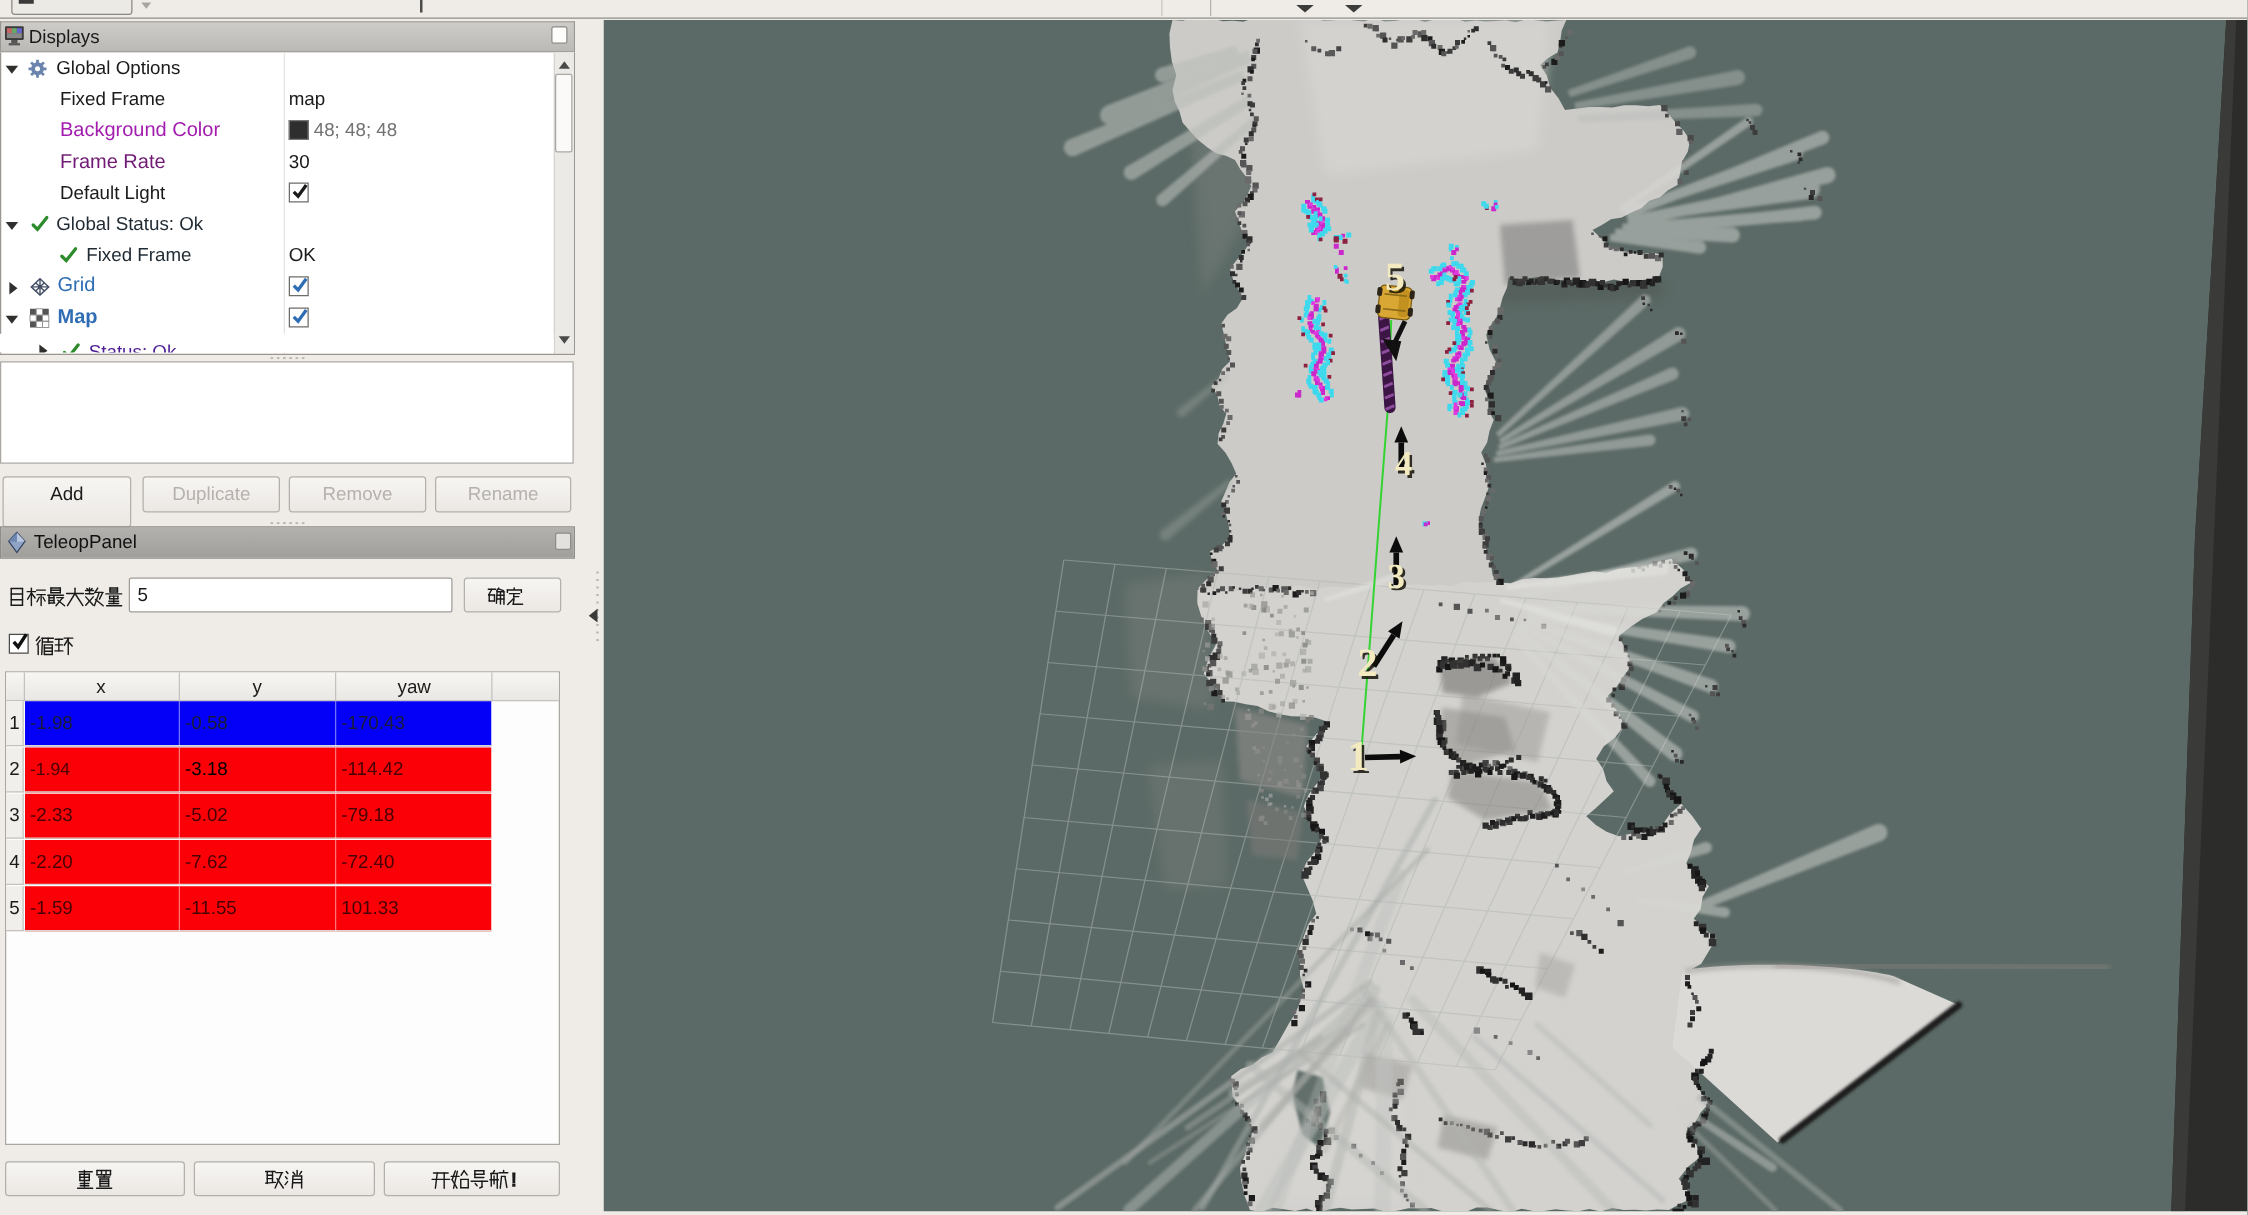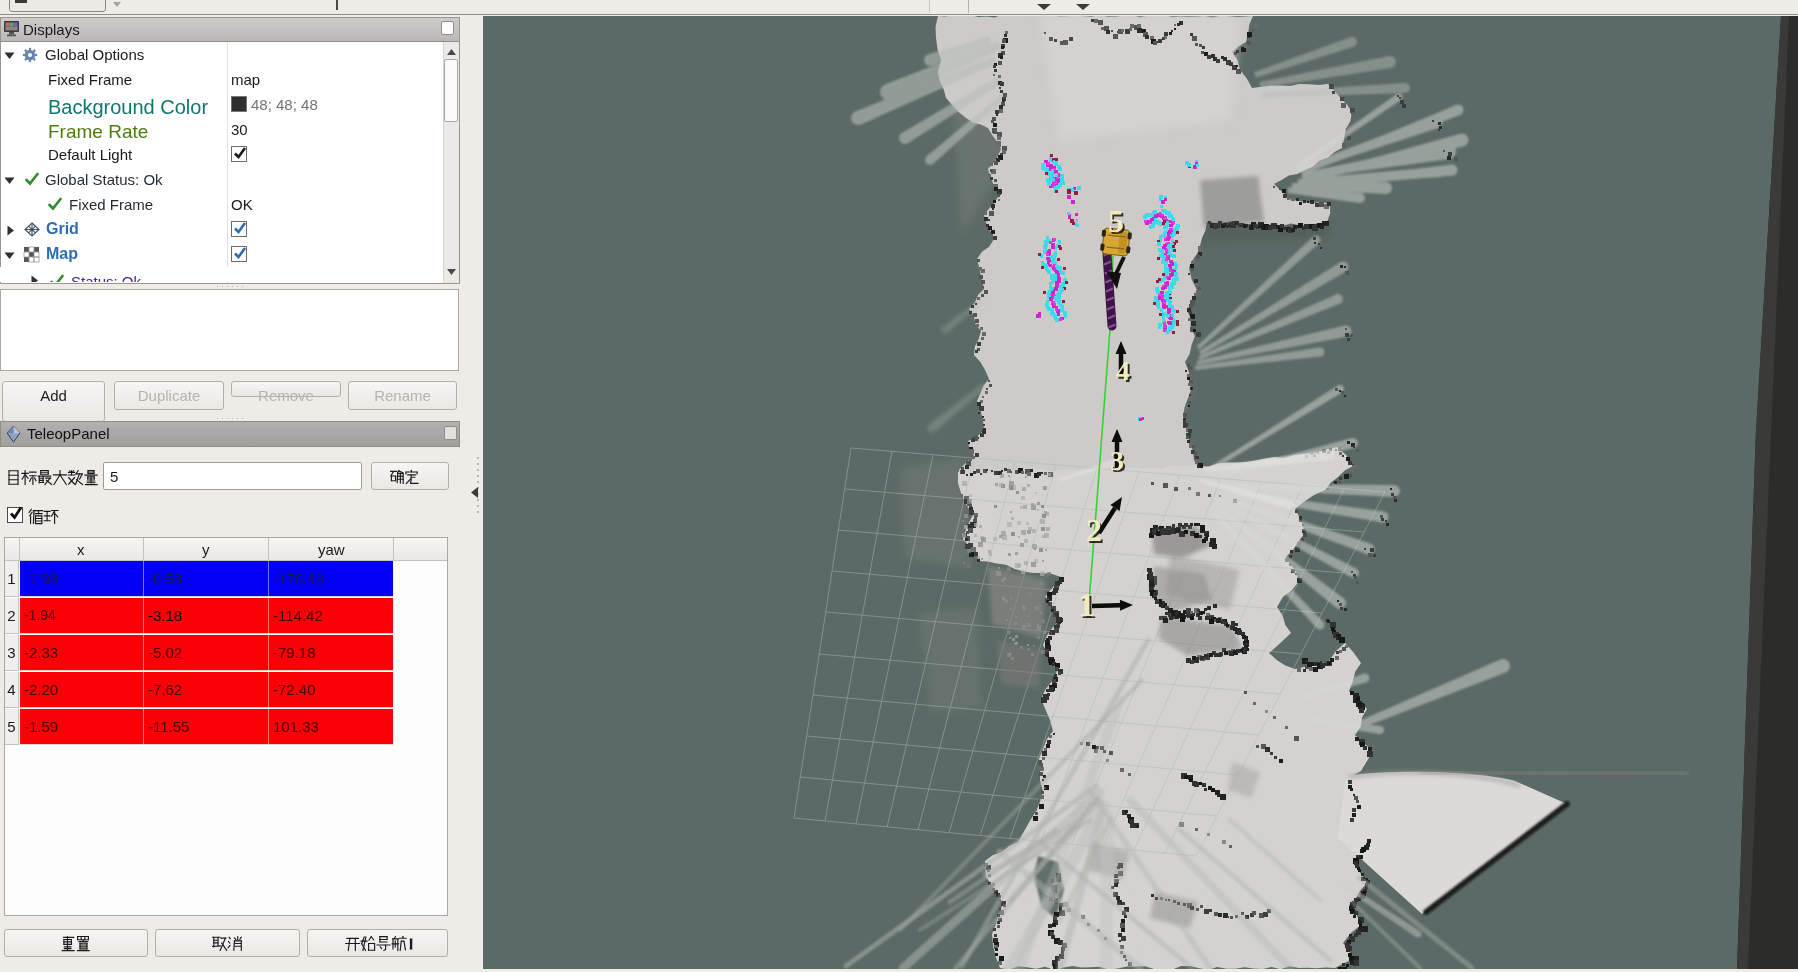--- a/index.html
+++ b/index.html
@@ -1898,24 +1898,24 @@
       <line x1="12.6" y1="8" x2="15.2" y2="8"></line>
 <line x1="2.9" y1="2.9" x2="4.7" y2="4.7"></line>
       <line x1="11.3" y1="11.3" x2="13.1" y2="13.1"></line>
 <line x1="2.9" y1="13.1" x2="4.7" y2="11.3"></line>
       <line x1="11.3" y1="4.7" x2="13.1" y2="2.9"></line>
     </g>
   </svg>
 <div class="abs" style="left:45px;top:46px;font-size:15px;color:#1a1a1a">Global Options</div>
 <div class="abs" style="left:48px;top:71px;font-size:15px;color:#1a1a1a">Fixed Frame</div>
 <div class="abs" style="left:231px;top:71px;font-size:15px;color:#1a1a1a">map</div>
-<div class="abs" style="left:48px;top:96px;font-size:20px;color:#0f766e">Background Color</div>
+<div class="abs" style="left:48px;top:96px;font-size:16px;color:#a21caf">Background Color</div>
 <div class="abs" style="left:231px;top:96px;width:16px;height:16px;background:#2e2e2e;border:1px solid #777"></div>
 <div class="abs" style="left:251px;top:96px;font-size:15px;color:#737373">48; 48; 48</div>
-<div class="abs" style="left:48px;top:121px;font-size:19px;color:#4d7c0f">Frame Rate</div>
+<div class="abs" style="left:48px;top:121px;font-size:16px;color:#701a75">Frame Rate</div>
 <div class="abs" style="left:231px;top:121px;font-size:15px;color:#1a1a1a">30</div>
 <div class="abs" style="left:48px;top:146px;font-size:15px;color:#1a1a1a">Default Light</div>
 <div class="ck" style="left:231px;top:146px"></div>
 <svg class="abs" style="left:232px;top:145px" width="16" height="16" viewBox="0 0 16 16">
     <path d="M3 8.5 L6.5 12 L13 3" stroke="#1a1a1a" stroke-width="2.6" fill="none"></path>
   </svg>
 <svg class="abs" style="left:4px;top:175px" width="11" height="11">
     <path d="M0.5 2.5 L10.5 2.5 L5.5 9 Z" fill="#2f2f2d"></path>
   </svg>
 <svg class="abs" style="left:25px;top:172px" width="14" height="14" viewBox="0 0 14 14">
@@ -1929,21 +1929,21 @@
 <div class="abs" style="left:231px;top:196px;font-size:15px;color:#1a1a1a">OK</div>
 <svg class="abs" style="left:5px;top:225px" width="11" height="11">
     <path d="M2.5 0.5 L9 5.5 L2.5 10.5 Z" fill="#2f2f2d"></path>
   </svg>
 <svg class="abs" style="left:24px;top:222px" width="16" height="15" viewBox="0 0 16 15">
 <g fill="none" stroke="#3f4c63" stroke-width="1.1">
 <path d="M8 1 L15 7.5 L8 14 L1 7.5 Z"></path>
       <path d="M4.5 4.2 L11.5 10.8 M11.5 4.2 L4.5 10.8 M8 1 L8 14 M1 7.5 L15 7.5"></path>
     </g>
   </svg>
-<div class="abs" style="left:46px;top:220px;font-weight:bold;font-size:16px;color:#2e6db4">Grid</div>
+<div class="abs" style="left:46px;top:220px;font-weight:normal;font-size:16px;color:#2e6db4">Grid</div>
 <div class="ck" style="left:231px;top:221px"></div>
 <svg class="abs" style="left:232px;top:220px" width="16" height="16" viewBox="0 0 16 16">
     <path d="M3 8.5 L6.5 12 L13 3" stroke="#2e6db4" stroke-width="2.6" fill="none"></path>
   </svg>
 <svg class="abs" style="left:4px;top:250px" width="11" height="11">
     <path d="M0.5 2.5 L10.5 2.5 L5.5 9 Z" fill="#2f2f2d"></path>
   </svg>
 <svg class="abs" style="left:23px;top:246px" width="17" height="17" viewBox="0 0 17 17">
 <g fill="#555">
       <rect x="1" y="1" width="5" height="5"></rect>
@@ -1971,21 +1971,21 @@
     <svg style="position:absolute;left:50px;top:7px" width="14" height="14" viewBox="0 0 14 14">
       <path d="M1.5 8 L5 11.5 L12.5 2" stroke="#2c8c2c" stroke-width="2.6" fill="none" stroke-linecap="round"></path>
     </svg>
     <div style="position:absolute;left:71px;top:6px;font-size:15px;color:#4c1d95">Status: Ok</div>
   </div>
 <div class="abs" style="left:0;top:283px;width:460px;height:1px;background:#9a9792"></div>
 <div class="abs" style="left:215px;top:285px;width:30px;height:3px;background:radial-gradient(circle,#b8b5b0 0.8px,transparent 1px);background-size:5px 3px"></div>
 <div class="abs" style="left:0;top:289px;width:459px;height:82px;background:#fff;border:1px solid #aba8a4"></div>
 <div class="btn" style="left:2px;top:381px;width:103px;height:41px;line-height:27px">Add</div>
 <div class="btn" style="left:114px;top:381px;width:110px;height:29px;line-height:27px;color:#b5b2ae">Duplicate</div>
-<div class="btn" style="left:231px;top:381px;width:110px;height:16px;line-height:27px;color:#b5b2ae">Remove</div>
+<div class="btn" style="left:231px;top:381px;width:110px;height:29px;line-height:27px;color:#b5b2ae">Remove</div>
 <div class="btn" style="left:348px;top:381px;width:109px;height:29px;line-height:27px;color:#b5b2ae">Rename</div>
 <div class="abs" style="left:215px;top:417px;width:30px;height:3px;background:radial-gradient(circle,#b8b5b0 0.8px,transparent 1px);background-size:5px 3px"></div>
 <div class="abs" style="left:0;top:421px;width:460px;height:26px;background:linear-gradient(#b3b1ae,#a19f9b);border:1px solid #8f8d88"></div>
 <svg class="abs" style="left:5px;top:425px" width="17" height="18" viewBox="0 0 17 18">
 <path d="M8.5 1 L15 8 L8.5 17 L2 8 Z" fill="#8fa3c5" stroke="#2f3f5f" stroke-width="1"></path>
 <path d="M8.5 1 L15 8 L8.5 8.5 Z" fill="#b9c6dd"></path>
     <path d="M8.5 1 L2 8 L8.5 8.5 Z" fill="#6d87b0"></path>
   </svg>
 <div class="abs" style="left:27px;top:425px;font-size:15px;color:#111">TeleopPanel</div>
 <div class="abs" style="left:444px;top:426px;width:13px;height:14px;background:#e3e1dd;border:1px solid #8f8d89;border-radius:2px"></div>

